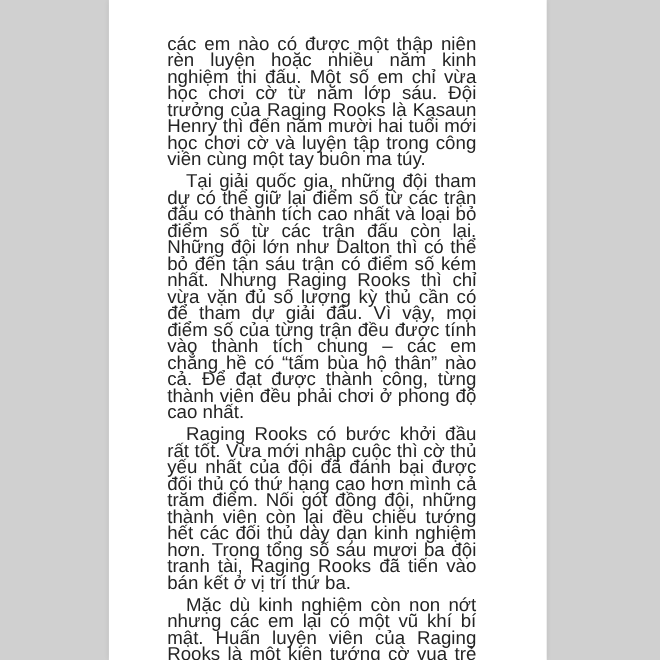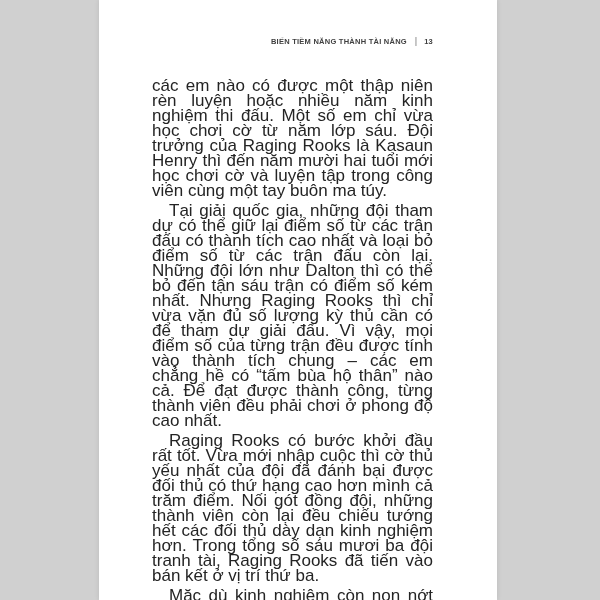--- a/index.html
+++ b/index.html
@@ -64,23 +64,20 @@
   .content p.cutoff {
     text-align-last: justify;
   }
 </style>
 </head>
 <body>
 
 <div class="canvas">
   <div class="page">
 
-    <div class="running-header">
-      <span>BIẾN TIỀM NĂNG THÀNH TÀI NĂNG</span><span class="sep">|</span><span>13</span>
-    </div>
 
     <div class="content">
       <p class="para">các em nào có được một thập niên rèn luyện hoặc nhiều năm kinh nghiệm thi đấu. Một số em chỉ vừa học chơi cờ từ năm lớp sáu. Đội trưởng của Raging Rooks là Kasaun Henry thì đến năm mười hai tuổi mới học chơi cờ và luyện tập trong công viên cùng một tay buôn ma túy.</p>
       <p class="para indent">Tại giải quốc gia, những đội tham dự có thể giữ lại điểm số từ các trận đấu có thành tích cao nhất và loại bỏ điểm số từ các trận đấu còn lại. Những đội lớn như Dalton thì có thể bỏ đến tận sáu trận có điểm số kém nhất. Nhưng Raging Rooks thì chỉ vừa vặn đủ số lượng kỳ thủ cần có để tham dự giải đấu. Vì vậy, mọi điểm số của từng trận đều được tính vào thành tích chung – các em chẳng hề có “tấm bùa hộ thân” nào cả. Để đạt được thành công, từng thành viên đều phải chơi ở phong độ cao nhất.</p>
       <p class="para indent">Raging Rooks có bước khởi đầu rất tốt. Vừa mới nhập cuộc thì cờ thủ yếu nhất của đội đã đánh bại được đối thủ có thứ hạng cao hơn mình cả trăm điểm. Nối gót đồng đội, những thành viên còn lại đều chiếu tướng hết các đối thủ dày dạn kinh nghiệm hơn. Trong tổng số sáu mươi ba đội tranh tài, Raging Rooks đã tiến vào bán kết ở vị trí thứ ba.</p>
       <p class="para indent">Mặc dù kinh nghiệm còn non nớt nhưng các em lại có một vũ khí bí mật. Huấn luyện viên của Raging Rooks là một kiện tướng cờ vua trẻ tuổi – Maurice Ashley. Là người Jamaica nhập cư đang ở độ tuổi giữa hai mươi, Maurice muốn thực hiện sứ mệnh phá bỏ định kiến cho rằng trẻ em da sẫm màu thì không sáng dạ. Kinh nghiệm mách bảo anh rằng dù tài năng được chia đều cho tất cả mọi người nhưng cơ hội thì không. Anh có thể nhìn thấy tiềm năng ở những nơi mà người khác thường ngó lơ, anh tìm cách trồng hoa hồng trong khối bê tông.</p>
     </div>
 
   </div>
 </div>

